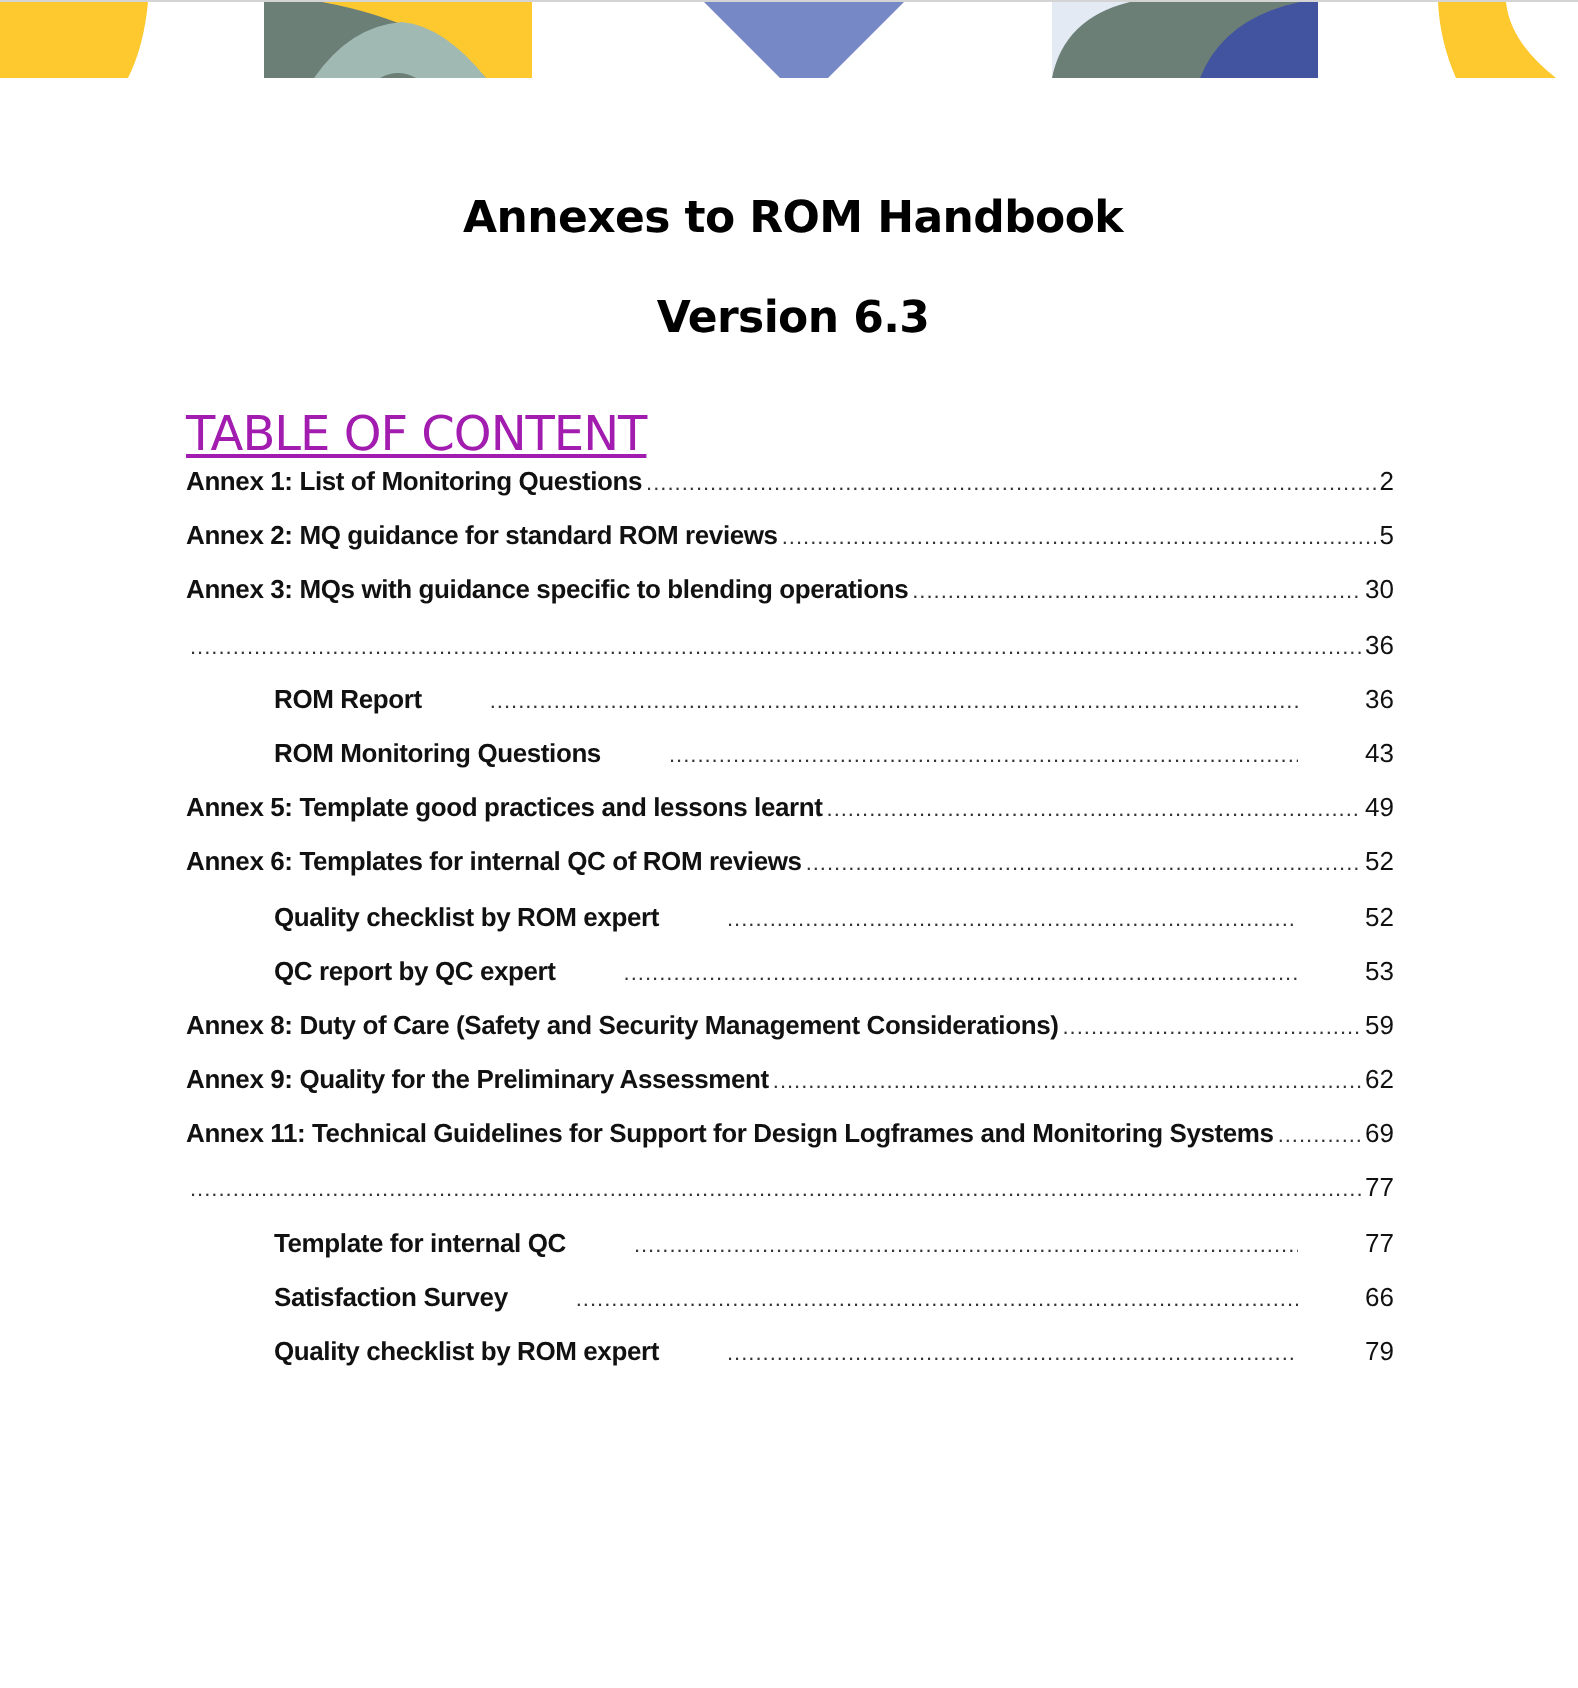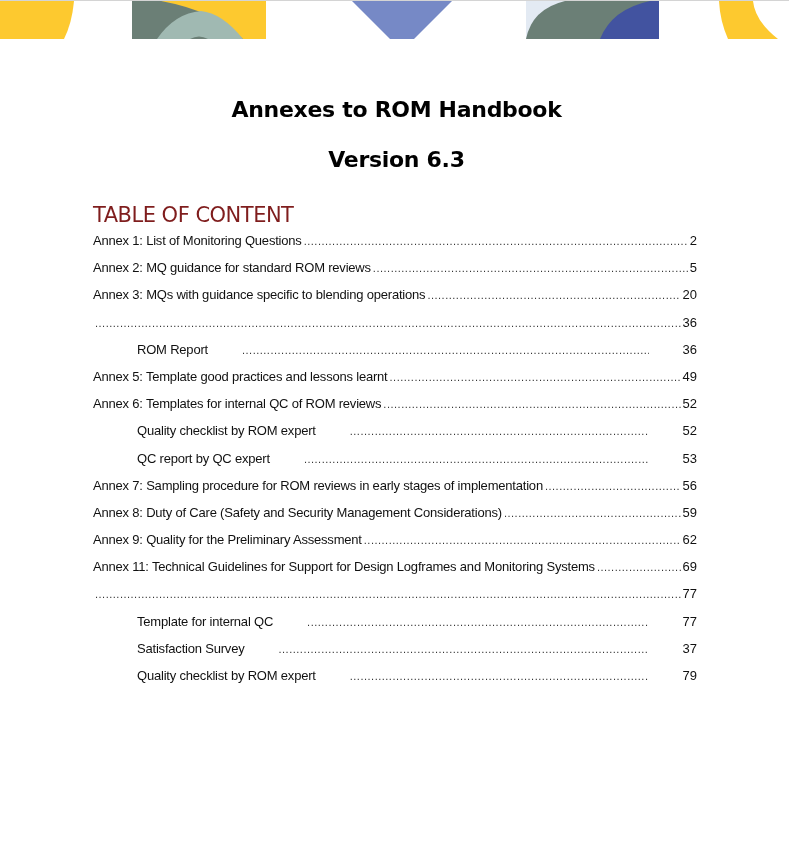--- a/index.html
+++ b/index.html
@@ -13,30 +13,30 @@
 
     .title {
       position: absolute; left: 0; width: 789px; text-align: center;
       font-family: "DejaVu Sans", sans-serif; font-weight: bold; color: #000;
       letter-spacing: -0.3px;
     }
     .title-1 { top: 97px; font-size: 22px; left: 0; padding-left: 2px; }
     .title-2 { top: 147px; font-size: 22px; padding-left: 2px; }
 
     .toc-heading {
-      position: absolute; left: 93px; top: 203px; font-size: 21px;
-      color: #7f1d1d; font-family: "DejaVu Sans", sans-serif; font-weight: normal; letter-spacing: -0.5px;
+      position: absolute; left: 93px; top: 203px; font-size: 24px;
+      color: #a21caf; font-family: "DejaVu Sans", sans-serif; font-weight: normal; letter-spacing: -0.5px; text-decoration: underline;
     }
     .toc { position: absolute; left: 93px; top: 232px; width: 604px; }
     .toc-row {
       height: 27.2px; display: flex; align-items: baseline; font-size: 13px;
       font-family: "Liberation Sans", sans-serif; color: #111; line-height: 18px;
     }
     .toc-row.indent { padding-left: 44px; gap: 32px; }
-    .toc-label { white-space: nowrap; letter-spacing: -0.2px; }
+    .toc-label { white-space: nowrap; letter-spacing: -0.2px; font-weight: bold; }
     .toc-dots {
       flex: 1; overflow: hidden; white-space: nowrap; margin: 0 2px;
       color: #333; letter-spacing: 0.5px; font-size: 11px;
     }
     .toc-dots::before {
       content: "........................................................................................................................................................................................................................................";
     }
     .toc-page { white-space: nowrap; text-align: right; }
   </style>
 </head>
@@ -76,55 +76,55 @@
       <span class="toc-page">2</span>
     </div>
     <div class="toc-row">
       <span class="toc-label">Annex 2: MQ guidance for standard ROM reviews</span>
       <span class="toc-dots"></span>
       <span class="toc-page">5</span>
     </div>
     <div class="toc-row">
       <span class="toc-label">Annex 3: MQs with guidance specific to blending operations</span>
       <span class="toc-dots"></span>
-      <span class="toc-page">20</span>
+      <span class="toc-page">30</span>
     </div>
     <div class="toc-row">
       <span class="toc-dots"></span>
       <span class="toc-page">36</span>
     </div>
     <div class="toc-row indent">
       <span class="toc-label">ROM Report</span>
       <span class="toc-dots"></span>
       <span class="toc-page">36</span>
+    </div>
+    <div class="toc-row indent">
+      <span class="toc-label">ROM Monitoring Questions</span>
+      <span class="toc-dots"></span>
+      <span class="toc-page">43</span>
     </div>
     <div class="toc-row">
       <span class="toc-label">Annex 5: Template good practices and lessons learnt</span>
       <span class="toc-dots"></span>
       <span class="toc-page">49</span>
     </div>
     <div class="toc-row">
       <span class="toc-label">Annex 6: Templates for internal QC of ROM reviews</span>
       <span class="toc-dots"></span>
       <span class="toc-page">52</span>
     </div>
     <div class="toc-row indent">
       <span class="toc-label">Quality checklist by ROM expert</span>
       <span class="toc-dots"></span>
       <span class="toc-page">52</span>
     </div>
     <div class="toc-row indent">
       <span class="toc-label">QC report by QC expert</span>
       <span class="toc-dots"></span>
       <span class="toc-page">53</span>
-    </div>
-    <div class="toc-row">
-      <span class="toc-label">Annex 7: Sampling procedure for ROM reviews in early stages of implementation</span>
-      <span class="toc-dots"></span>
-      <span class="toc-page">56</span>
     </div>
     <div class="toc-row">
       <span class="toc-label">Annex 8: Duty of Care (Safety and Security Management Considerations)</span>
       <span class="toc-dots"></span>
       <span class="toc-page">59</span>
     </div>
     <div class="toc-row">
       <span class="toc-label">Annex 9: Quality for the Preliminary Assessment</span>
       <span class="toc-dots"></span>
       <span class="toc-page">62</span>
@@ -139,20 +139,20 @@
       <span class="toc-page">77</span>
     </div>
     <div class="toc-row indent">
       <span class="toc-label">Template for internal QC</span>
       <span class="toc-dots"></span>
       <span class="toc-page">77</span>
     </div>
     <div class="toc-row indent">
       <span class="toc-label">Satisfaction Survey</span>
       <span class="toc-dots"></span>
-      <span class="toc-page">37</span>
+      <span class="toc-page">66</span>
     </div>
     <div class="toc-row indent">
       <span class="toc-label">Quality checklist by ROM expert</span>
       <span class="toc-dots"></span>
       <span class="toc-page">79</span>
     </div>
   </div>
 
 </body></html>

